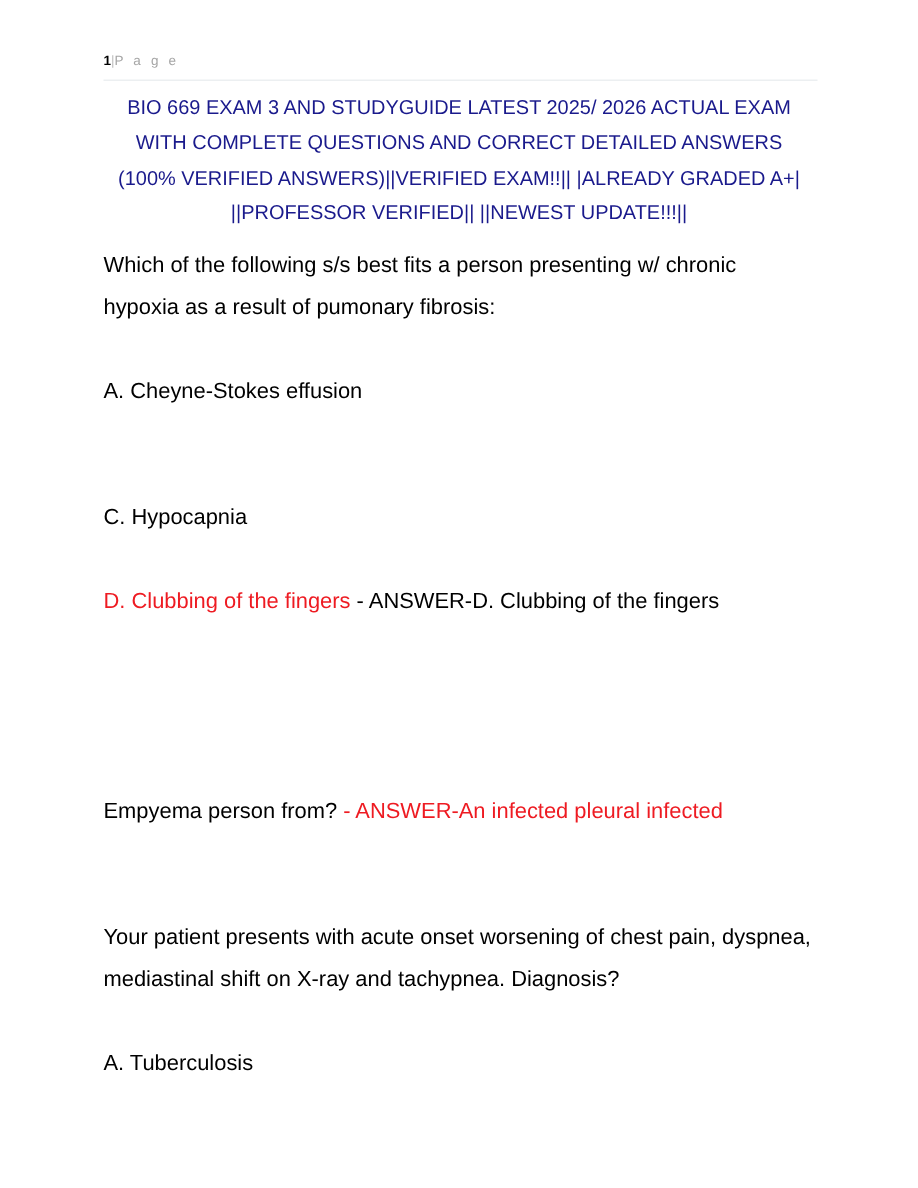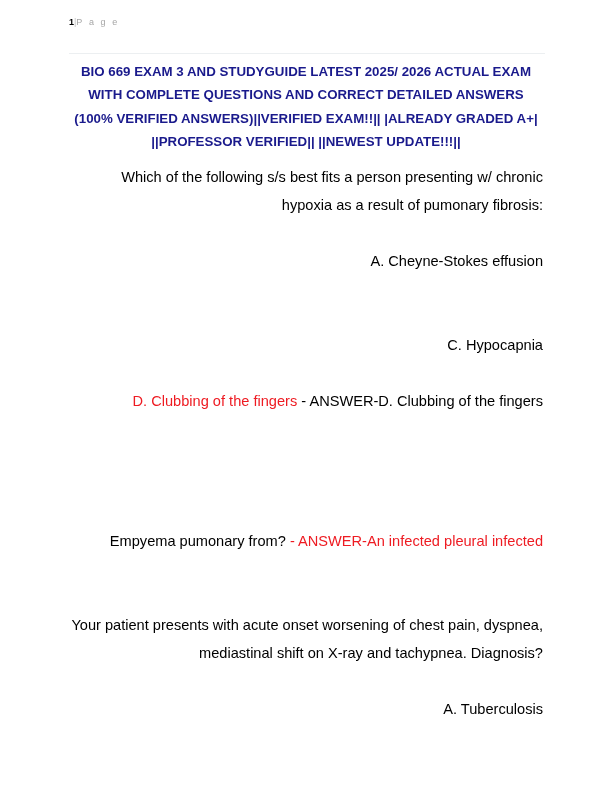--- a/index.html
+++ b/index.html
@@ -20,21 +20,21 @@
     width: 612px;
     height: 792px;
     background: #ffffff;
     box-sizing: border-box;
   }
 
   
   .header {
     position: absolute;
     left: 69px;
-    top: 16px;
+    top: 34px;
     width: 474px;
   }
   .header-text {
     font-size: 9px;
     line-height: 12px;
     color: #a6a6a6;
     white-space: pre;
   }
   .header-text .pg-num {
     color: #000000;
@@ -60,35 +60,35 @@
   
   .content {
     position: absolute;
     left: 69px;
     top: 60px;
     width: 474px;
   }
 
   .doc-title {
     color: #1a1a8c;
-    font-weight: bold;
+    font-weight: normal;
     font-size: 13.3px;
     line-height: 23.4px;
     text-align: center;
     margin: 0 0 9px 0;
     padding: 0 4px;
   }
 
   .para {
     font-size: 14.6px;
     line-height: 28px;
     color: #000000;
     margin: 0;
     padding: 0;
-    text-align: right;
+    text-align: left;
   }
 
   .ans {
     color: #ee1b22;
   }
 
   .blank-line {
     height: 28px;
   }
 </style>
@@ -117,21 +117,21 @@
     <p class="para">C. Hypocapnia</p>
     <div class="blank-line"></div>
 
     <p class="para"><span class="ans">D. Clubbing of the fingers</span><span> - ANSWER-D. Clubbing of the fingers</span></p>
     <div class="blank-line"></div>
     <div class="blank-line"></div>
 
     <div class="blank-line"></div>
     <div class="blank-line"></div>
 
-    <p class="para"><span>Empyema pumonary from? </span><span class="ans">- ANSWER-An infected pleural infected</span></p>
+    <p class="para"><span>Empyema person from? </span><span class="ans">- ANSWER-An infected pleural infected</span></p>
     <div class="blank-line"></div>
     <div class="blank-line"></div>
 
     <p class="para">Your patient presents with acute onset worsening of chest pain, dyspnea, mediastinal shift on X-ray and tachypnea. Diagnosis?</p>
     <div class="blank-line"></div>
 
     <p class="para">A. Tuberculosis</p>
 
   </div>
 </div>

